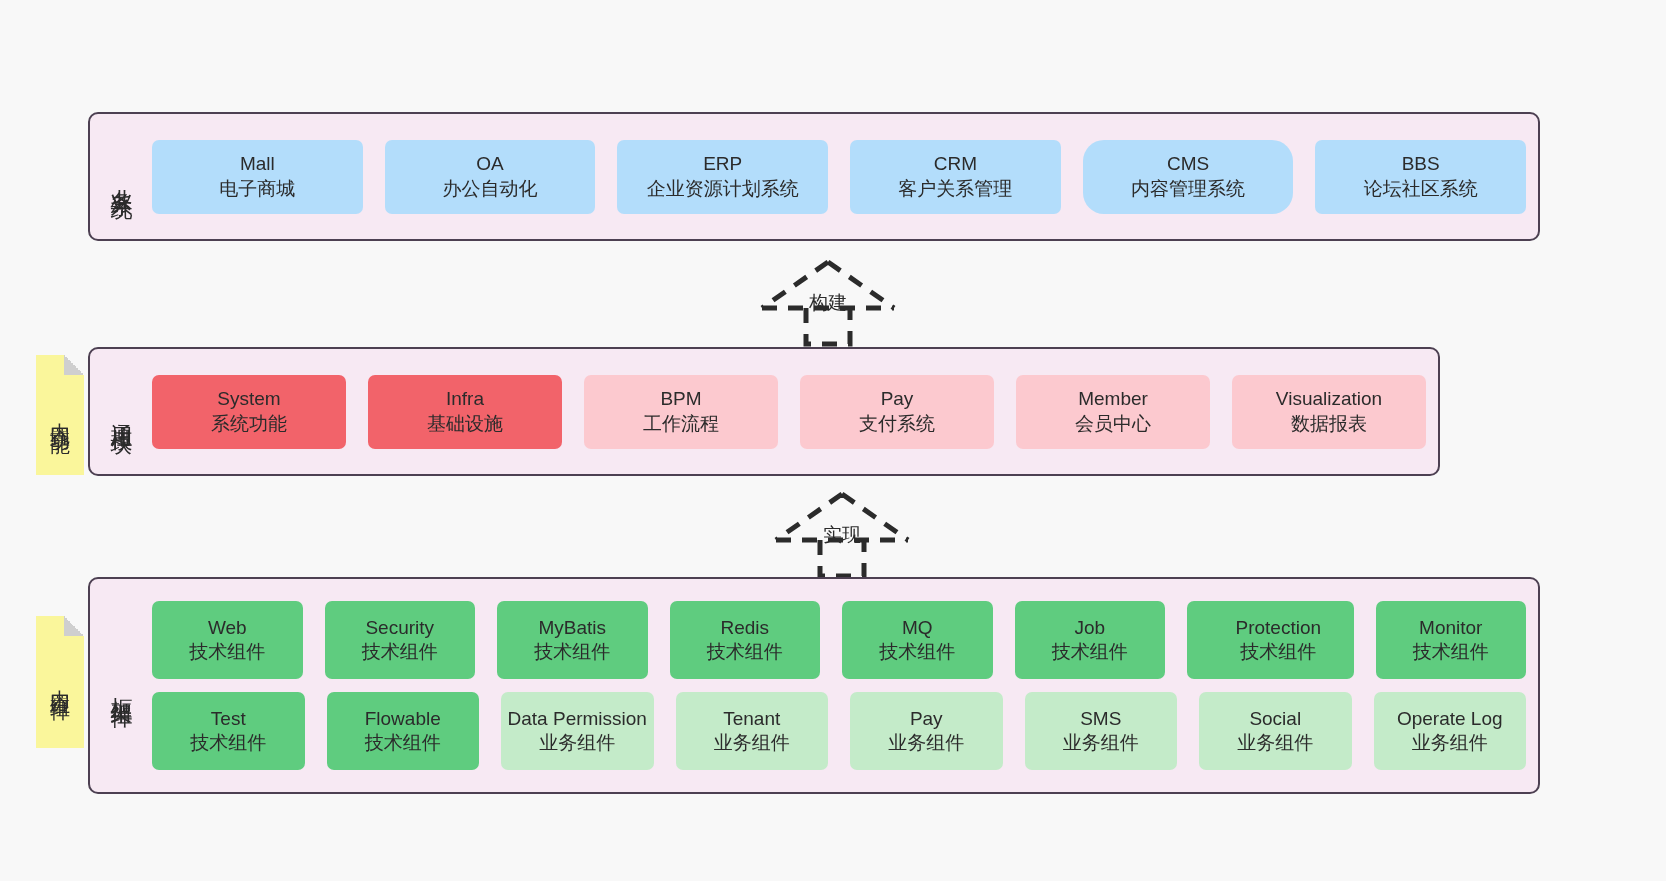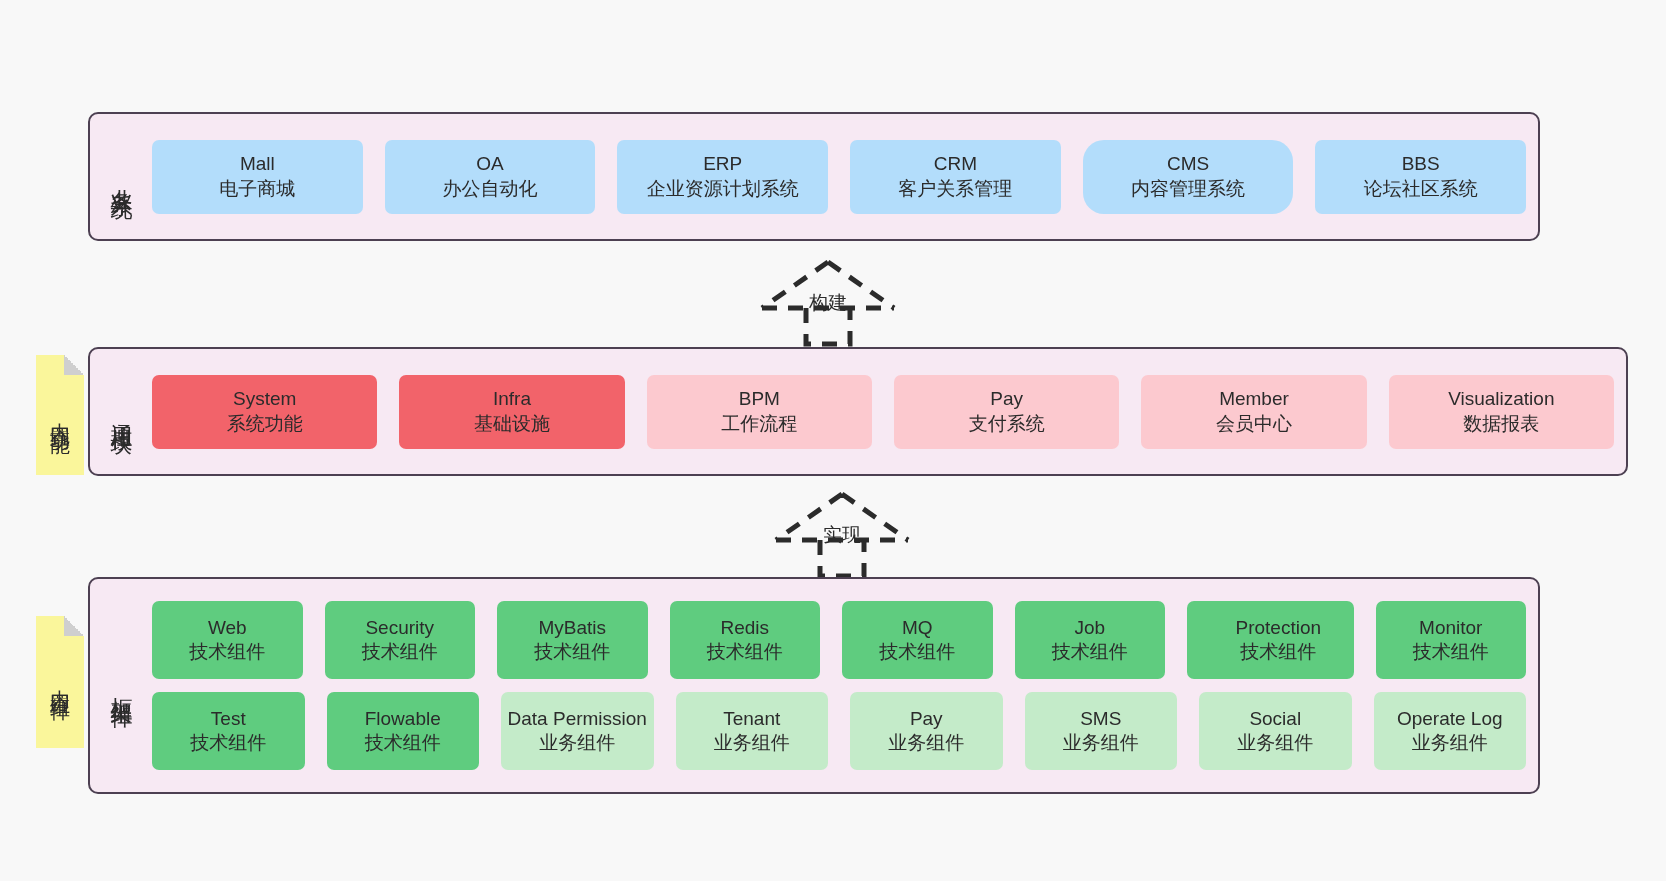--- a/index.html
+++ b/index.html
@@ -69,21 +69,21 @@
     padding: 4px 6px;
   }
   .cell .l1 { display: block; }
   .cell .l2 { display: block; }
 
   
   #layer-business { left: 88px; top: 112px; width: 1452px; height: 129px; }
   #layer-business .cell { background: #b3ddfb; height: 74px; }
 
   
-  #layer-modules { left: 88px; top: 347px; width: 1540px; height: 129px; }
+  #layer-modules { left: 88px; top: 347px; width: 1352px; height: 129px; }
   #layer-modules .cell { height: 74px; }
 
   
   #layer-framework { left: 88px; top: 577px; width: 1452px; height: 217px; }
   #layer-framework .cell { height: 78px; }
 
   
   .note {
     position: absolute;
     width: 48px;

